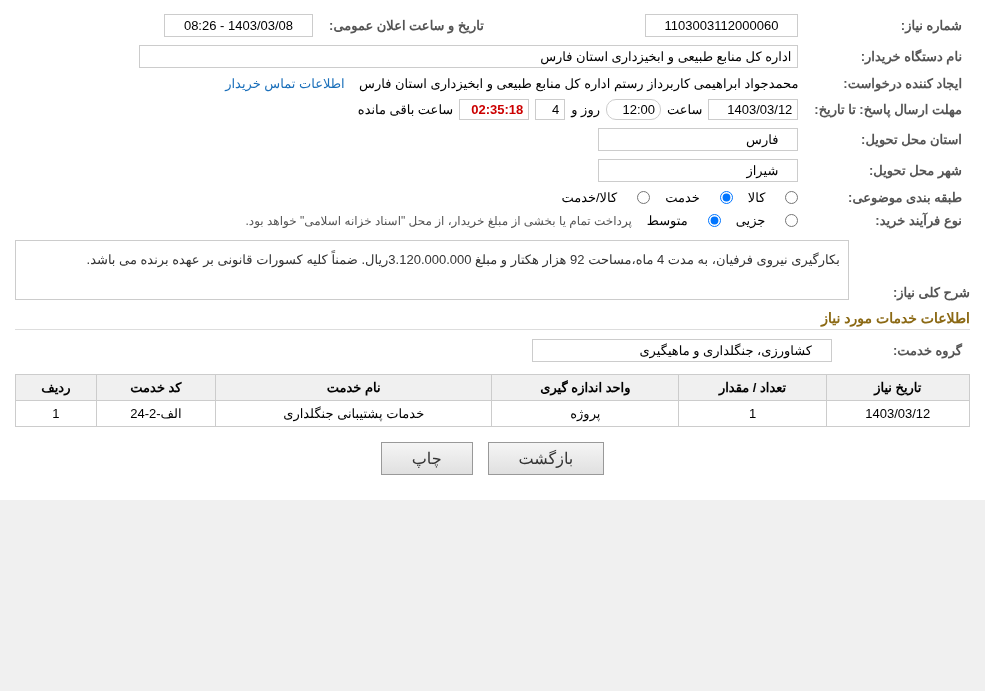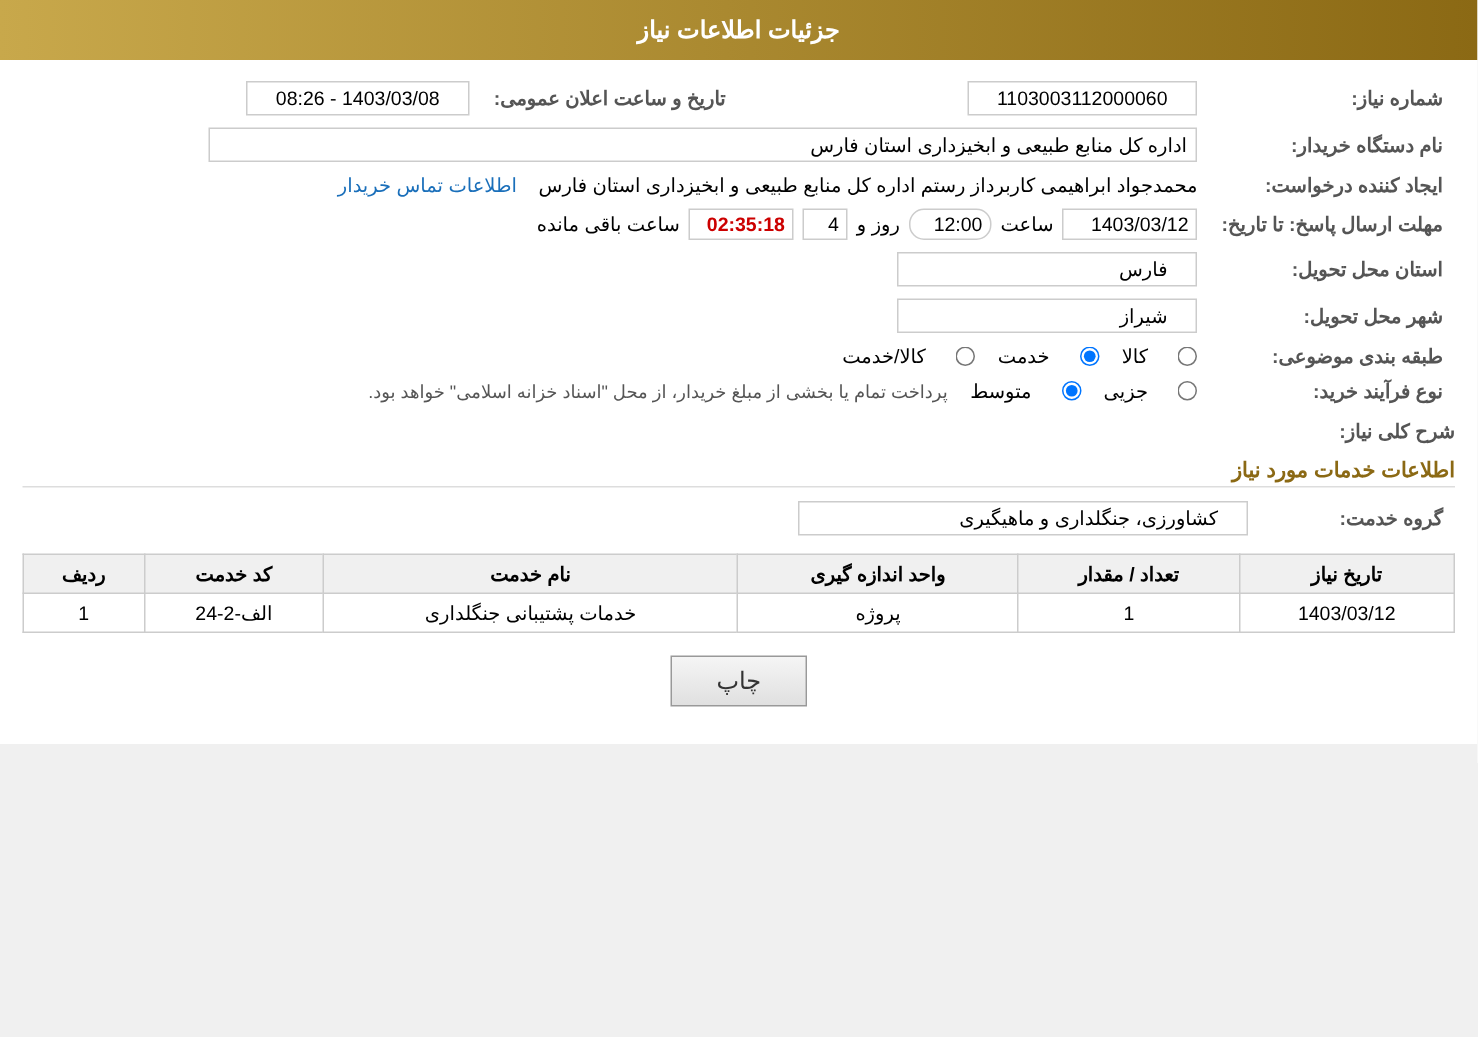--- a/index.html
+++ b/index.html
@@ -146,23 +146,20 @@
     .inline-input {
       border: 1px solid #ccc;
       padding: 2px 5px;
       background: #fff;
     }
   </style>
 </head>
 <body>
 
 <div class="page-wrapper">
-  <div class="header-bar">
-    <span>جزئیات اطلاعات نیاز</span>
-  </div>
 
   <div class="content">
 
     <table class="info-table">
       <tbody>
           <tr>
         <td class="label-cell">شماره نیاز:</td>
         <td>
           <span class="input-box">1103003112000060</span>
         </td>
@@ -251,20 +248,21 @@
             </div>
             <span style="font-size:12px; color:#555;">پرداخت تمام یا بخشی از مبلغ خریدار، از محل "اسناد خزانه اسلامی" خواهد بود.</span>
           </div>
         </td>
       </tr>
     </tbody>
       </table>
 
     <div style="display:flex; align-items:flex-end; gap:8px; margin-bottom:8px;">
       <span class="label-cell" style="width:130px; font-weight:bold; color:#555; white-space:nowrap;">شرح کلی نیاز:</span>
+      <div class="description-box">بکارگیری نیروی فرفیان،  به مدت 4 ماه،مساحت 92 هزار هکتار و مبلغ 3.120.000.000ریال. ضمناً کلیه کسورات قانونی بر عهده برنده می باشد.</div>
     </div>
 
     <div class="section-title">اطلاعات خدمات مورد نیاز</div>
 
     <table class="info-table">
       <tbody>
           <tr>
         <td class="label-cell">گروه خدمت:</td>
         <td>
           <span class="input-box" style="min-width:300px;">کشاورزی، جنگلداری و ماهیگیری</span>
@@ -291,17 +289,18 @@
     <td>پروژه</td>
     <td>خدمات پشتیبانی جنگلداری</td>
     <td>الف-2-24</td>
     <td>1</td>
   </tr>
         </tbody>
     </table>
 
 
     <div class="button-row">
+      <button class="btn btn-back">بازگشت</button>
       <button class="btn btn-print">چاپ</button>
     </div>
 
   </div>
 </div>
 
 </body></html>

